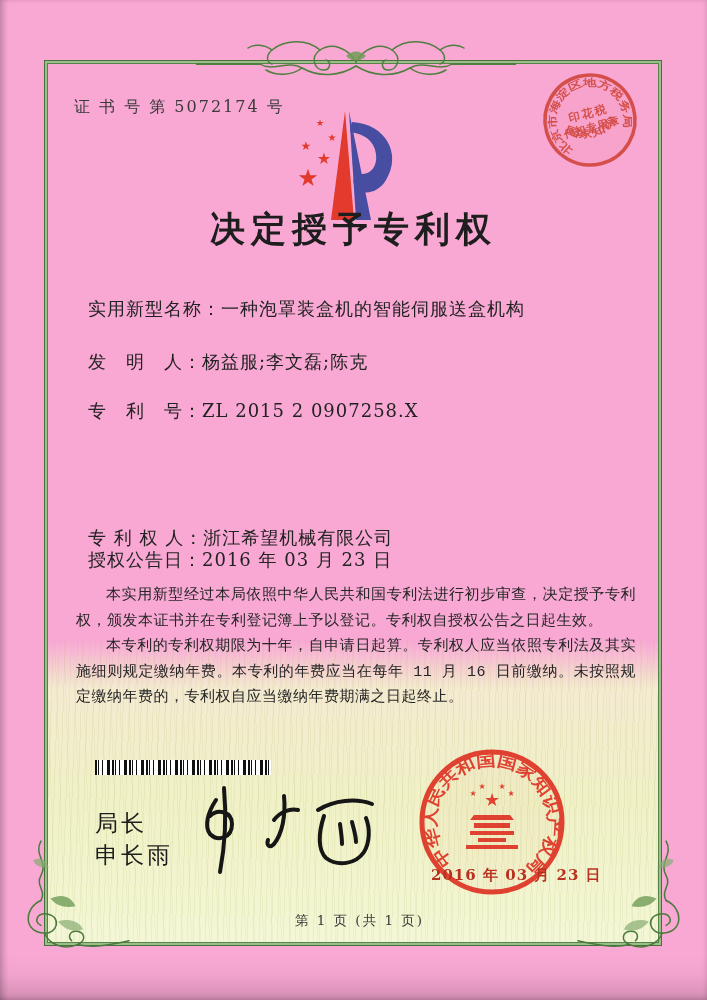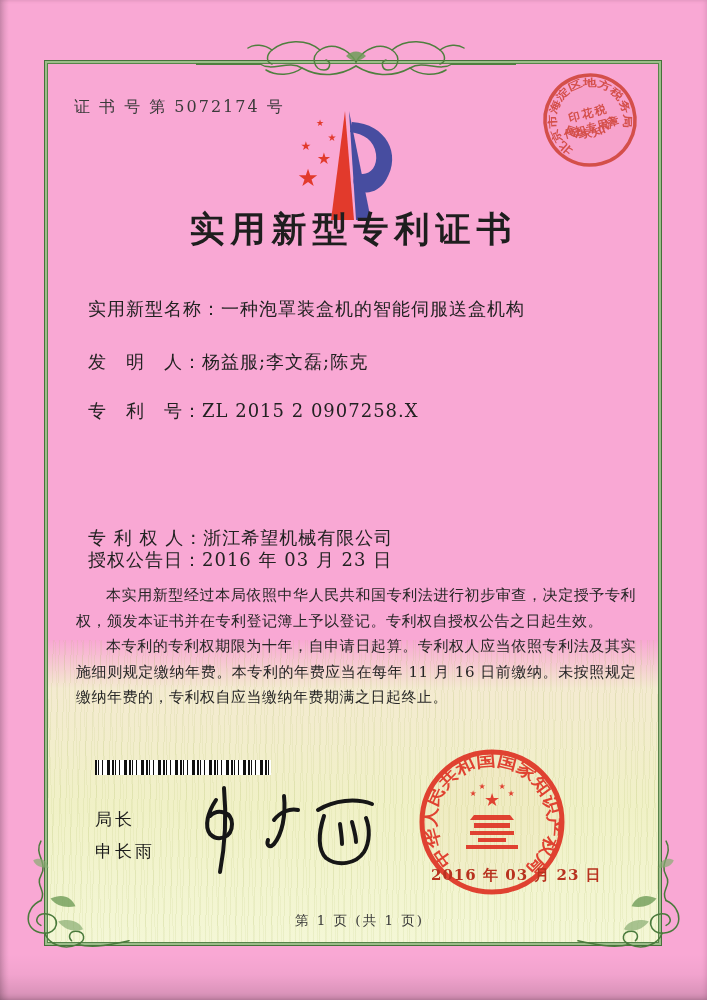--- a/index.html
+++ b/index.html
@@ -15,25 +15,25 @@
       linear-gradient(180deg, rgba(243,246,210,0) 0%, rgba(243,246,208,.85) 16%, rgba(240,244,198,.96) 55%, rgba(244,247,214,1) 100%);}
   
   .frame{left:44px;top:60px;width:616px;height:884px;border:1px solid #46713a;}
   .frame::before{content:"";position:absolute;inset:0;border:2px solid #9dbd8a;}
   .frame::after{content:"";position:absolute;inset:2px;border:1px solid #57844a;}
   .certno{left:74px;top:97px;font-size:16px;letter-spacing:2px;color:#3a3a3a;}
   .title{left:0;right:0;top:206px;text-align:center;font-size:35px;font-weight:bold;
          letter-spacing:6px;color:#1e1e1e;}
   .field{left:88px;width:540px;font-size:18px;color:#222;letter-spacing:1px;white-space:nowrap;}
   .paras{left:76px;width:560px;top:583px;font-size:15px;line-height:25.5px;color:#262626;
-         text-align:justify;letter-spacing:.5px;}
+         text-align:justify;letter-spacing:.5px;font-family:Liberation Mono, monospace;}
   .paras p{margin:0;text-indent:2em;}
   .barcode{left:95px;top:760px;width:176px;height:15px;
     background:repeating-linear-gradient(90deg,#111 0 2px,#fff 2px 3px,#111 3px 4px,#fff 4px 7px,#111 7px 8px,#fff 8px 12px,#111 12px 15px,#fff 15px 17px);}
-  .signer{left:95px;font-size:17px;color:#1d1d1d;letter-spacing:3px;font-family:"DejaVu Sans","Liberation Sans",sans-serif;}
+  .signer{left:95px;font-size:23px;color:#1d1d1d;letter-spacing:3px;font-family:"DejaVu Sans","Liberation Sans",sans-serif;}
   .sealdate{left:431px;top:866px;font-size:15px;font-weight:bold;color:#b8321f;letter-spacing:1px;}
   .footer{left:0;right:0;top:912px;text-align:center;font-size:13.5px;color:#3a3a3a;letter-spacing:2px;margin-left:12px;}
   .edge-bottom{left:0;right:0;bottom:0;height:46px;pointer-events:none;
     background:linear-gradient(180deg, rgba(0,0,0,0) 0, rgba(0,0,0,.03) 45%, rgba(0,0,0,.12) 85%, rgba(0,0,0,.22) 100%);}
   .edge-left{left:0;top:0;bottom:0;width:9px;pointer-events:none;
     background:linear-gradient(90deg, rgba(0,0,0,.14), rgba(0,0,0,0));}
   .mirror{transform:scaleX(-1);}
 </style>
 </head>
 <body>
@@ -109,21 +109,21 @@
         <textPath href="#taxTop" textLength="150" lengthAdjust="spacingAndGlyphs">北京市海淀区地方税务局</textPath>
       </text>
       <text font-size="10" fill="#cf4337" font-weight="bold">
         <textPath href="#taxBottom" textLength="100" lengthAdjust="spacingAndGlyphs">国家知识产权局</textPath>
       </text>
       <text x="71" y="68" font-size="11.5" fill="#cf4337" font-weight="bold" text-anchor="middle" letter-spacing="2">印花税</text>
       <text x="71" y="82" font-size="10.5" fill="#cf4337" font-weight="bold" text-anchor="middle" letter-spacing="1">代扣专用章</text>
     </g>
   </svg>
 
-  <div class="abs title">实用新型专利证书</div>
+  <div class="abs title">决定授予专利权</div>
 
   <div class="abs field" style="top:297px;"><span>实用新型名称：</span><span>一种泡罩装盒机的智能伺服送盒机构</span></div>
   <div class="abs field" style="top:350px;"><span>发　明　人：</span><span>杨益服;李文磊;陈克</span></div>
   <div class="abs field" style="top:399px;"><span>专　利　号：</span><span>ZL 2015 2 0907258.X</span></div>
   <div class="abs field" style="top:526px;"><span>专 利 权 人：</span><span>浙江希望机械有限公司</span></div>
   <div class="abs field" style="top:548px;"><span>授权公告日：</span><span>2016 年 03 月 23 日</span></div>
 
   <div class="abs paras">
     <p>本实用新型经过本局依照中华人民共和国专利法进行初步审查，决定授予专利权，颁发本证书并在专利登记簿上予以登记。专利权自授权公告之日起生效。</p>
     <p>本专利的专利权期限为十年，自申请日起算。专利权人应当依照专利法及其实施细则规定缴纳年费。本专利的年费应当在每年 11 月 16 日前缴纳。未按照规定缴纳年费的，专利权自应当缴纳年费期满之日起终止。</p>

